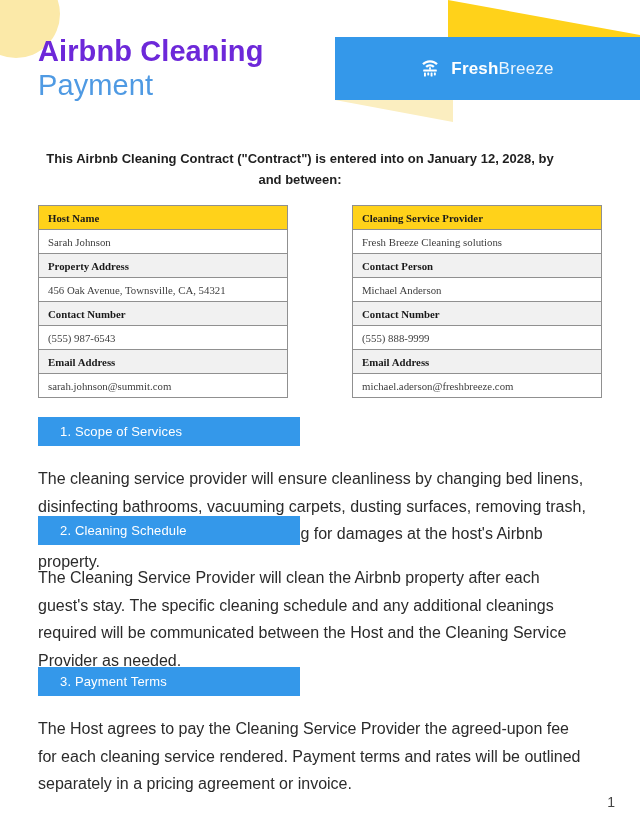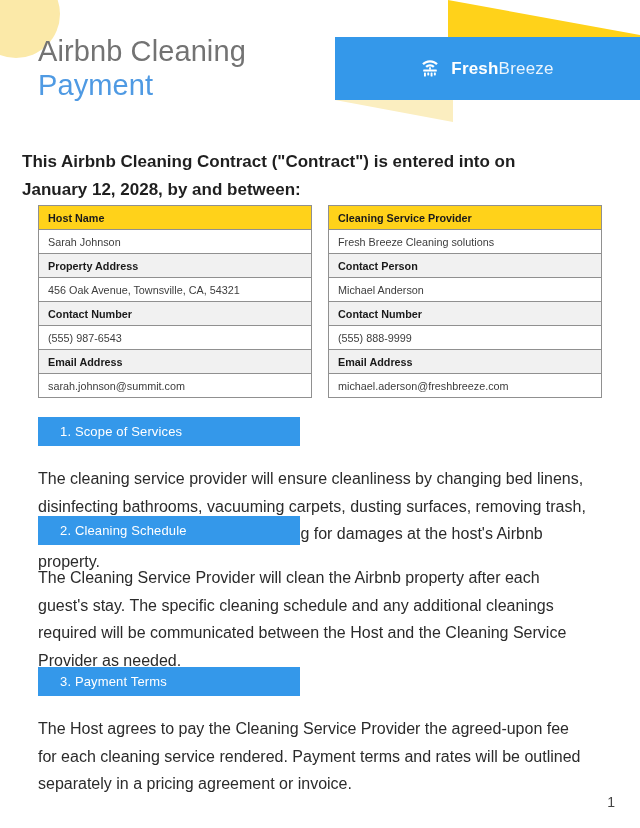--- a/index.html
+++ b/index.html
@@ -65,22 +65,22 @@
   .doc-title {
     position: absolute;
     left: 38px;
     top: 34px;
     line-height: 1.18;
     font-size: 29px;
     letter-spacing: 0.1px;
   }
   .doc-title .line1 {
     display: block;
-    font-weight: normal;
-    color: #737373;
+    font-weight: bold;
+    color: #6d28d9;
   }
   .doc-title .line2 {
     display: block;
     font-weight: normal;
     color: #4f9ae3;
   }
 
   .brand-banner {
     position: absolute;
     left: 335px;
@@ -109,42 +109,44 @@
     color: #ffffff;
     letter-spacing: 0.2px;
     white-space: nowrap;
   }
   .brand-text .b-bold { font-weight: bold; }
   .brand-text .b-light { font-weight: normal; color: #eaf4fd; }
 
   
   .intro {
     position: absolute;
-    left: 22px;
+    left: 38px;
     top: 148px;
     width: 524px;
-    font-size: 17px;
+    font-size: 13px;
     font-weight: bold;
     line-height: 1.62;
     color: #1f1f1f;
+    text-align: center;
   }
 
   
   .tables {
     position: absolute;
     top: 205px;
     left: 38px;
     width: 564px;
     display: flex;
     justify-content: space-between;
   }
   .info-table {
-    width: 274px;
+    width: 250px;
     border-collapse: collapse;
     table-layout: fixed;
+    font-family: Liberation Serif, serif;
   }
   .info-table td {
     border: 1px solid #909090;
     padding: 5px 8px 5px 9px;
     font-size: 10.8px;
     height: 13px;
     vertical-align: middle;
     word-break: break-word;
   }
   .info-table tr.head td {

